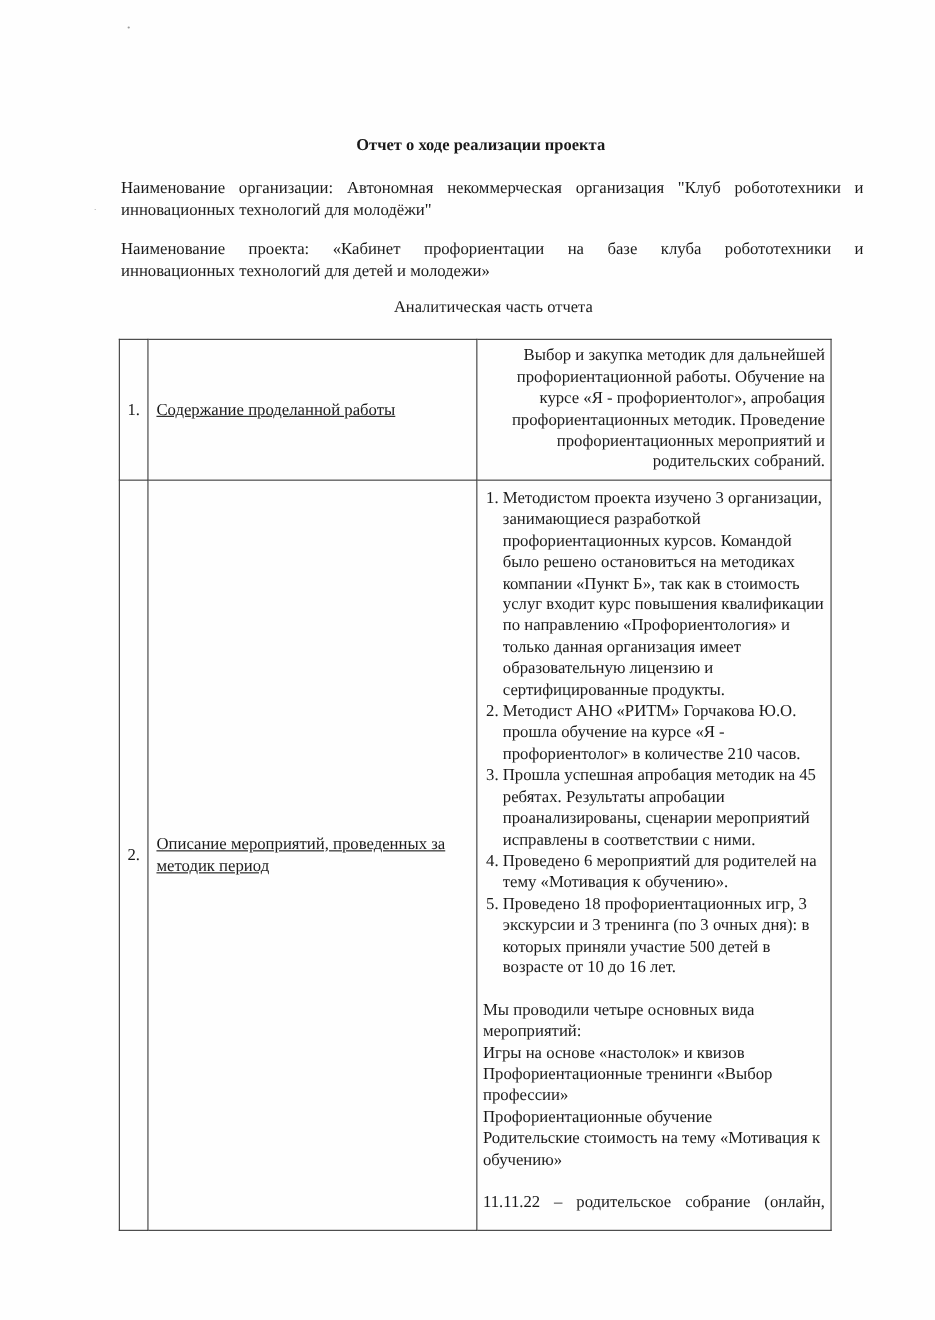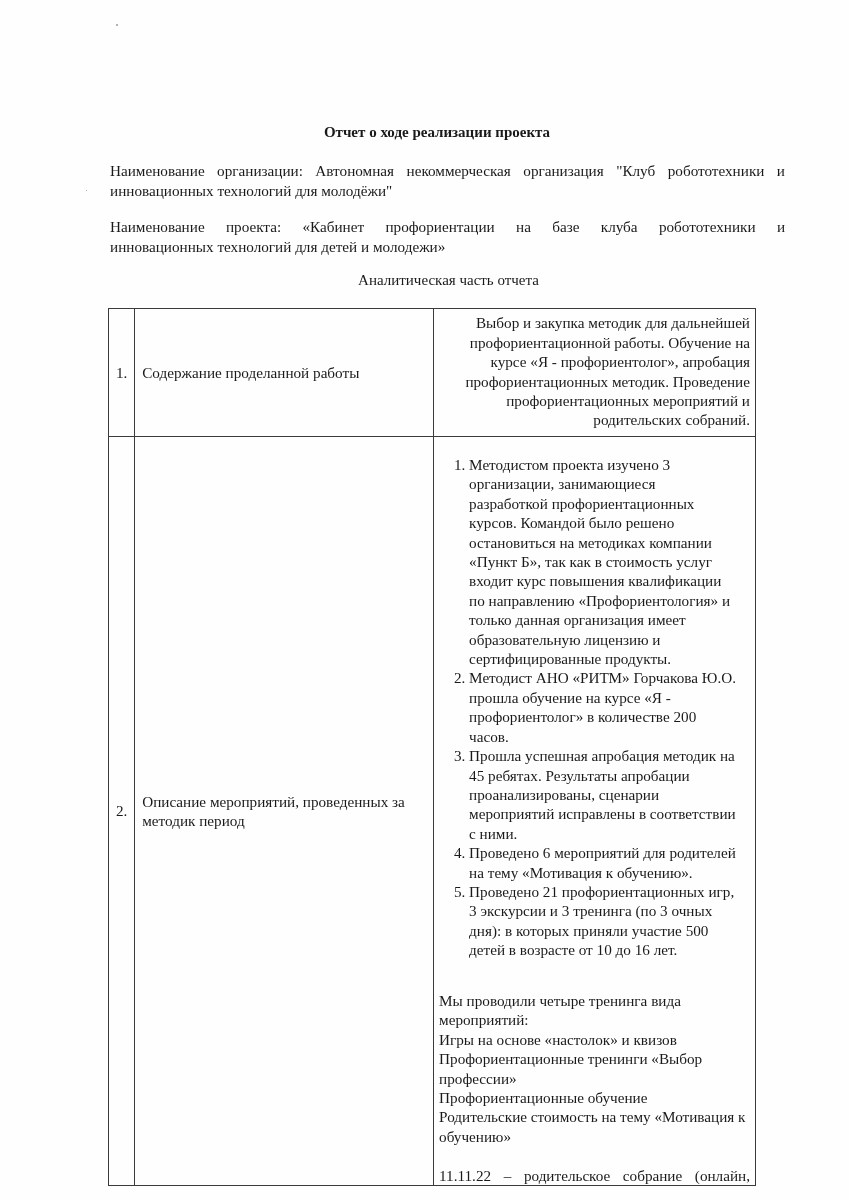--- a/index.html
+++ b/index.html
@@ -70,35 +70,36 @@
       padding: 0;
     }
     td.num {
       width: 26px;
       text-align: center;
     }
     td.label {
       width: 298px;
       padding-left: 7px !important;
       padding-right: 4px !important;
+      text-decoration: underline;
     }
     td.content {
       width: 312px;
       padding-left: 5px !important;
       padding-right: 5px !important;
     }
     tr.row1 td { height: 117px; }
     tr.row1 td.content { padding-top: 4px !important; padding-bottom: 6px !important; text-align: right; }
     tr.row2 td { height: 675px; }
     tr.row2 td.content {
       vertical-align: top;
       padding-top: 6px !important;
     }
     ol.events {
-      margin: 12px;
+      margin: 0;
       padding-left: 18px;
     }
     ol.events li {
       padding-left: 0;
     }
     .block { display: block; }
     .gap { height: 19.4px; }
     .date-line {
       display: block;
       text-align: justify;
@@ -135,27 +136,27 @@
       <td class="num">1.</td>
       <td class="label">Содержание проделанной работы</td>
       <td class="content">Выбор и закупка методик для дальнейшей профориентационной работы. Обучение на курсе «Я - профориентолог», апробация профориентационных методик. Проведение профориентационных мероприятий и родительских собраний.</td>
     </tr>
     <tr class="row2">
       <td class="num">2.</td>
       <td class="label">Описание мероприятий, проведенных за методик период</td>
       <td class="content">
         <ol class="events">
           <li>Методистом проекта изучено 3 организации, занимающиеся разработкой профориентационных курсов. Командой было решено остановиться на методиках компании «Пункт Б», так как в стоимость услуг входит курс повышения квалификации по направлению «Профориентология» и только данная организация имеет образовательную лицензию и сертифицированные продукты.</li>
-          <li>Методист АНО «РИТМ» Горчакова Ю.О. прошла обучение на курсе «Я - профориентолог» в количестве 200 часов.</li>
+          <li>Методист АНО «РИТМ» Горчакова Ю.О. прошла обучение на курсе «Я - профориентолог» в количестве 210 часов.</li>
           <li>Прошла успешная апробация методик на 45 ребятах. Результаты апробации проанализированы, сценарии мероприятий исправлены в соответствии с ними.</li>
           <li>Проведено 6 мероприятий для родителей на тему «Мотивация к обучению».</li>
-          <li>Проведено 21 профориентационных игр, 3 экскурсии и 3 тренинга (по 3 очных дня): в которых приняли участие 500 детей в возрасте от 10 до 16 лет.</li>
+          <li>Проведено 18 профориентационных игр, 3 экскурсии и 3 тренинга (по 3 очных дня): в которых приняли участие 500 детей в возрасте от 10 до 16 лет.</li>
         </ol>
         <div class="gap"></div>
-        <span class="block">Мы проводили четыре тренинга вида мероприятий:</span>
+        <span class="block">Мы проводили четыре основных вида мероприятий:</span>
         <span class="block">Игры на основе «настолок» и квизов</span>
         <span class="block">Профориентационные тренинги «Выбор профессии»</span>
         <span class="block">Профориентационные обучение</span>
         <span class="block">Родительские стоимость на тему «Мотивация к обучению»</span>
         <div class="gap"></div>
         <span class="date-line">11.11.22 – родительское собрание (онлайн,</span>
       </td>
     </tr>
   </tbody>
     </table>

